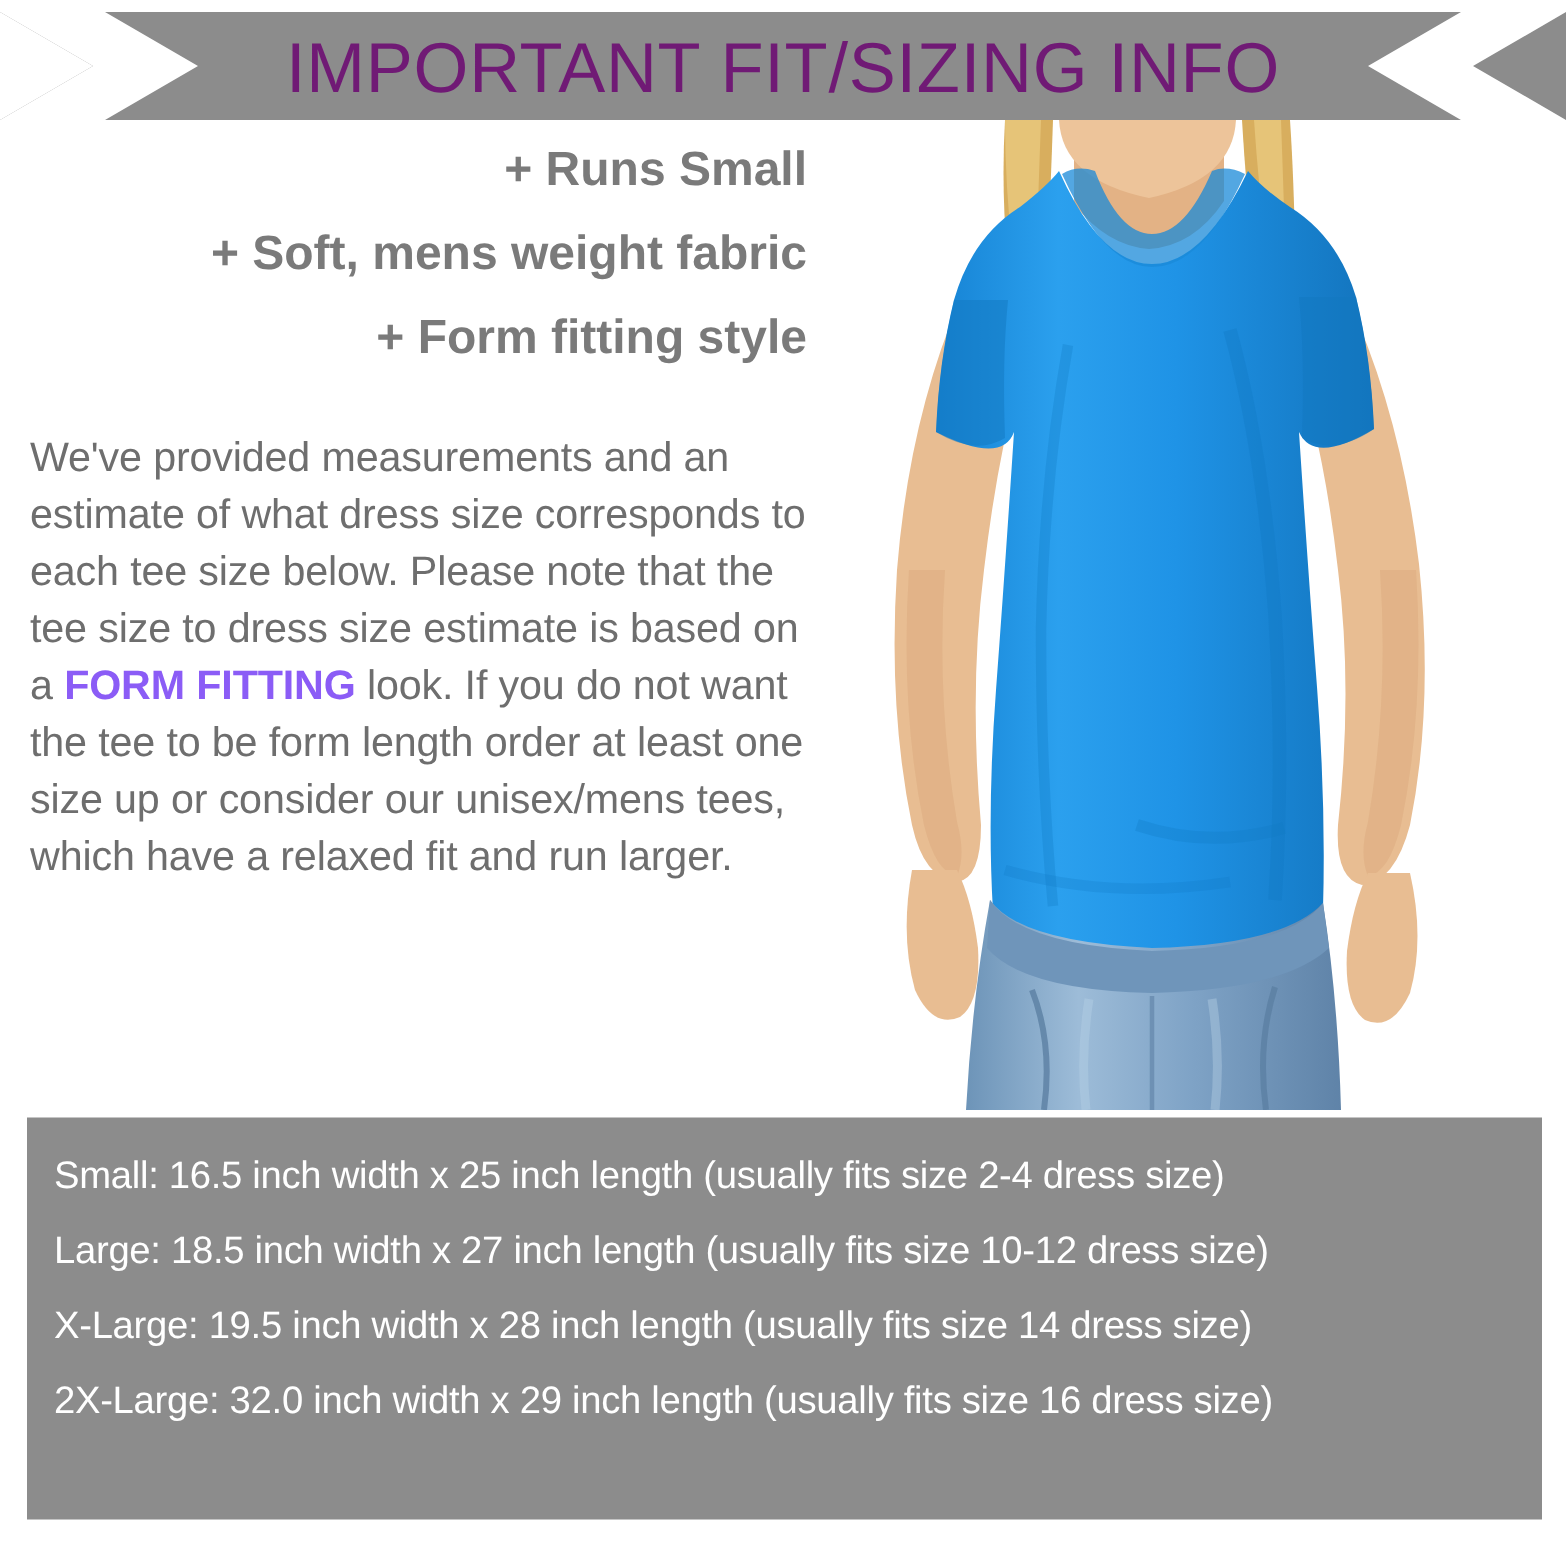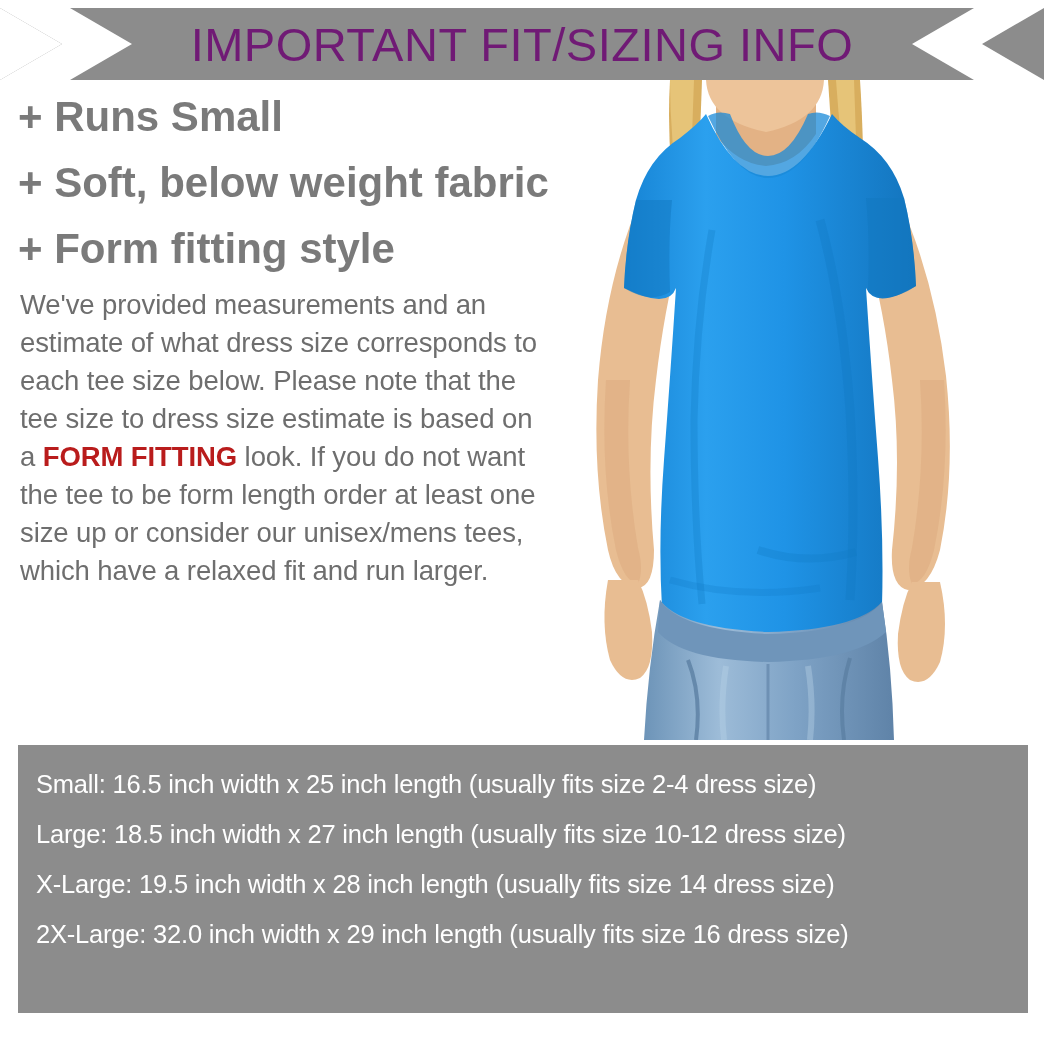--- a/index.html
+++ b/index.html
@@ -62,39 +62,40 @@
 
   
   #bullets {
     position: absolute;
     left: 18px;
     top: 96px;
     width: 520px;
   }
   .bullet {
     color: #7a7a7a;
-    font-size: 42px;
+    font-size: 32px;
     font-weight: bold;
     line-height: 1.0;
     margin-bottom: 24px;
     white-space: nowrap;
+    text-align: right;
   }
 
   
   #paragraph {
     position: absolute;
     left: 20px;
     top: 286px;
     width: 518px;
     color: #6e6e6e;
     font-size: 27.5px;
     line-height: 38px;
     letter-spacing: -0.1px;
   }
-  #paragraph b { font-weight: bold; color: #b91c1c; }
+  #paragraph b { font-weight: bold; color: #8b5cf6; }
 
   
   #size-box {
     position: absolute;
     left: 18px;
     top: 745px;
     width: 1010px;
     height: 268px;
     background: #8c8c8c;
     padding: 14px 18px 10px 18px;
@@ -204,21 +205,21 @@
       <path d="M206 586 Q200 624 204 660" stroke="#b2cde3" stroke-width="6" fill="none" opacity="0.5"></path>
       <path d="M288 586 Q294 624 290 660" stroke="#b2cde3" stroke-width="6" fill="none" opacity="0.45"></path>
 
       <path d="M88 500 Q80 544 90 580 Q102 606 120 598 Q134 588 132 552 Q128 520 118 500 Z" fill="#e8bd92"></path>
       <path d="M420 502 Q430 546 420 582 Q408 608 390 600 Q376 590 378 554 Q382 522 392 502 Z" fill="#e8bd92"></path>
     </svg>
   </div>
 
   <div id="bullets">
     <div class="bullet">+ Runs Small</div>
-    <div class="bullet">+ Soft, below weight fabric</div>
+    <div class="bullet">+ Soft, mens weight fabric</div>
     <div class="bullet">+ Form fitting style</div>
   </div>
 
   <div id="paragraph"><span>We've provided measurements and an estimate of what dress size corresponds to each tee size below. Please note that the tee size to dress size estimate is based on a </span><b>FORM FITTING</b><span> look. If you do not want the tee to be form length order at least one size up or consider our unisex/mens tees, which have a relaxed fit and run larger.</span></div>
 
   <div id="size-box">
     <div class="size-row">Small: 16.5 inch width x 25 inch length  (usually fits size 2-4 dress size)</div>
     <div class="size-row">Large: 18.5 inch width x 27 inch length  (usually fits size 10-12 dress size)</div>
     <div class="size-row">X-Large: 19.5 inch width x 28 inch length (usually fits size 14 dress size)</div>
     <div class="size-row">2X-Large: 32.0 inch width x 29 inch length (usually fits size 16 dress size)</div>

